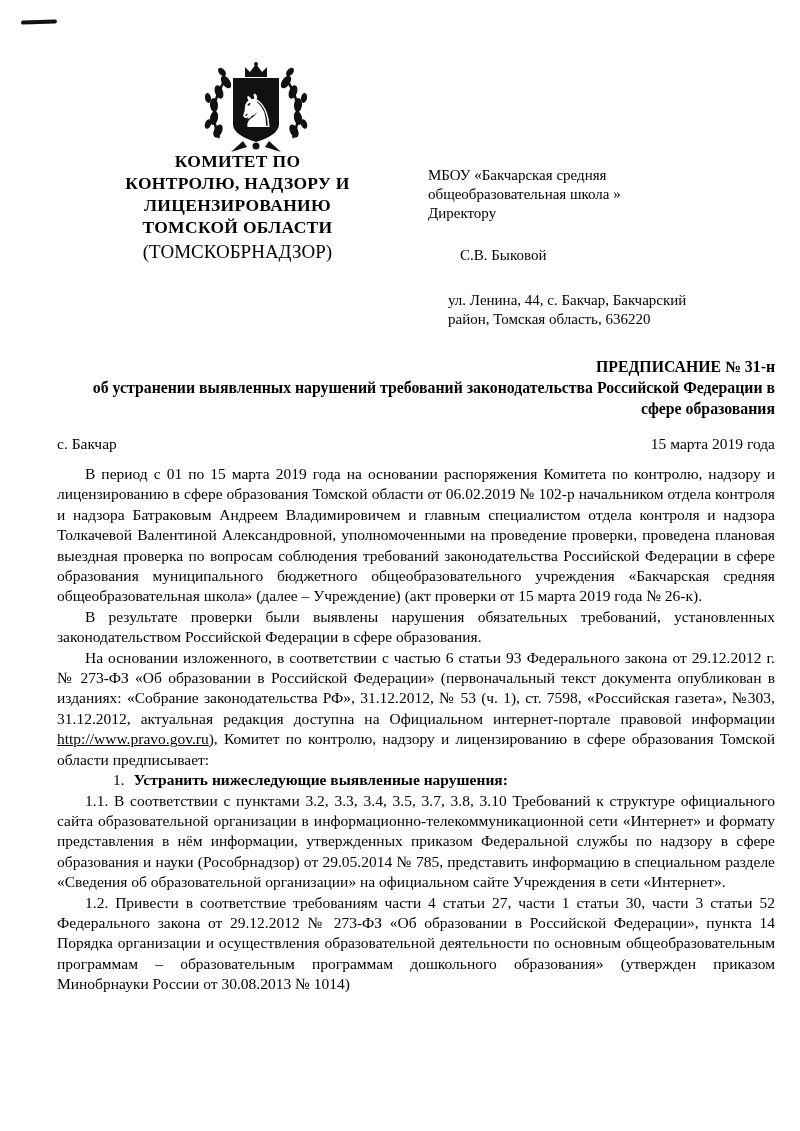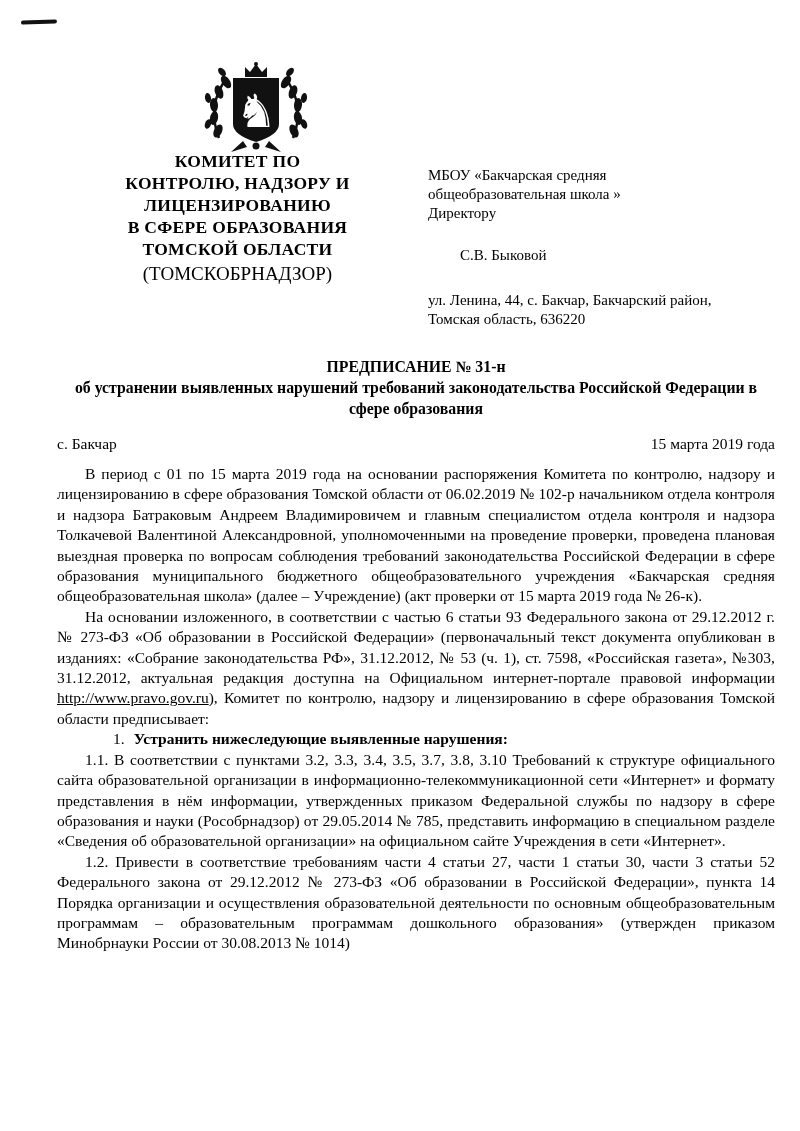--- a/index.html
+++ b/index.html
@@ -18,24 +18,24 @@
   }
   .org-line { font-weight:bold; font-size:17.5px; line-height:22px; letter-spacing:.3px; }
   .org-short { font-size:19px; line-height:24px; margin-top:2px; }
   .contacts { margin-top:4px; font-size:10px; line-height:11.6px; }
 
   .recipient {
     position:absolute; left:428px; top:166px; width:300px;
     font-size:15px; line-height:19px;
   }
   .recipient .name { margin-top:23px;margin-left:32px; }
-  .recipient .addr { margin-top:26px; }
+  .recipient .addr { margin-top:26px;margin-left:20px; }
 
   .title-block {
-    position:absolute; left:57px; top:356px; width:718px; text-align:center;
+    position:absolute; left:57px; top:356px; width:718px; text-align:right;
     font-weight:bold; font-size:15.8px; line-height:21px;
   }
   .meta-row {
     position:absolute; left:57px; top:435px; width:718px;
     display:flex; justify-content:space-between; font-size:15.5px;
   }
   .body-text {
     position:absolute; left:57px; top:464px; width:718px;
     font-size:15.5px; line-height:20.4px; text-align:justify;
   }
@@ -89,21 +89,20 @@
       <path d="M62 79 L50 90 L66 85 Z" fill="#111"></path>
       <path d="M88 79 L100 90 L84 85 Z" fill="#111"></path>
       <circle cx="75" cy="84" r="3.5" fill="#111"></circle>
     </g>
   </svg>
 
   <div class="org-block">
     <div class="org-line">КОМИТЕТ ПО</div>
     <div class="org-line">КОНТРОЛЮ, НАДЗОРУ И</div>
     <div class="org-line">ЛИЦЕНЗИРОВАНИЮ</div>
-    <div class="org-line">В СФЕРЕ ОБРАЗОВАНИЯ</div>
     <div class="org-line">ТОМСКОЙ ОБЛАСТИ</div>
     <div class="org-short">(ТОМСКОБРНАДЗОР)</div>
   </div>
 
   <div class="recipient">
     <div>МБОУ «Бакчарская средняя общеобразовательная школа »</div>
     <div>Директору</div>
     <div class="name">С.В. Быковой</div>
     <div class="addr">ул. Ленина, 44, с. Бакчар, Бакчарский район, Томская область, 636220</div>
   </div>
@@ -113,19 +112,20 @@
     <div>об устранении выявленных нарушений требований законодательства Российской Федерации в сфере образования</div>
   </div>
 
   <div class="meta-row">
     <span>с. Бакчар</span>
     <span>15 марта 2019 года</span>
   </div>
 
   <div class="body-text">
     <p>В период с 01 по 15 марта 2019 года на основании распоряжения Комитета по контролю, надзору и лицензированию в сфере образования Томской области от 06.02.2019 № 102-р начальником отдела контроля и надзора Батраковым Андреем Владимировичем и главным специалистом отдела контроля и надзора Толкачевой Валентиной Александровной, уполномоченными на проведение проверки, проведена плановая выездная проверка по вопросам соблюдения требований законодательства Российской Федерации в сфере образования муниципального бюджетного общеобразовательного учреждения «Бакчарская средняя общеобразовательная школа» (далее – Учреждение) (акт проверки от 15 марта 2019 года № 26-к).</p>
+    <p>В результате проверки были выявлены нарушения обязательных требований, установленных законодательством Российской Федерации в сфере образования.</p>
     <p><span>На основании изложенного, в соответствии с частью 6 статьи 93 Федерального закона от 29.12.2012 г. № 273-ФЗ «Об образовании в Российской Федерации» (первоначальный текст документа опубликован в изданиях: «Собрание законодательства РФ», 31.12.2012, № 53 (ч. 1), ст. 7598, «Российская газета», №303, 31.12.2012, актуальная редакция доступна на Официальном интернет-портале правовой информации </span><span class="doc-link">http://www.pravo.gov.ru</span><span>), Комитет по контролю, надзору и лицензированию в сфере образования Томской области предписывает:</span></p>
     <p><span class="item-num">1.</span><span class="item-bold">Устранить нижеследующие выявленные нарушения:</span></p>
     <p>1.1. В соответствии с пунктами 3.2, 3.3, 3.4, 3.5, 3.7, 3.8, 3.10 Требований к структуре официального сайта образовательной организации в информационно-телекоммуникационной сети «Интернет» и формату представления в нём информации, утвержденных приказом Федеральной службы по надзору в сфере образования и науки (Рособрнадзор) от 29.05.2014 № 785, представить информацию в специальном разделе «Сведения об образовательной организации» на официальном сайте Учреждения в сети «Интернет».</p>
     <p>1.2. Привести в соответствие требованиям части 4 статьи 27, части 1 статьи 30, части 3 статьи 52 Федерального закона от 29.12.2012 № 273-ФЗ «Об образовании в Российской Федерации», пункта 14 Порядка организации и осуществления образовательной деятельности по основным общеобразовательным программам – образовательным программам дошкольного образования» (утвержден приказом Минобрнауки России от 30.08.2013 № 1014)</p>
   </div>
 
 </div>
 
 </body></html>

